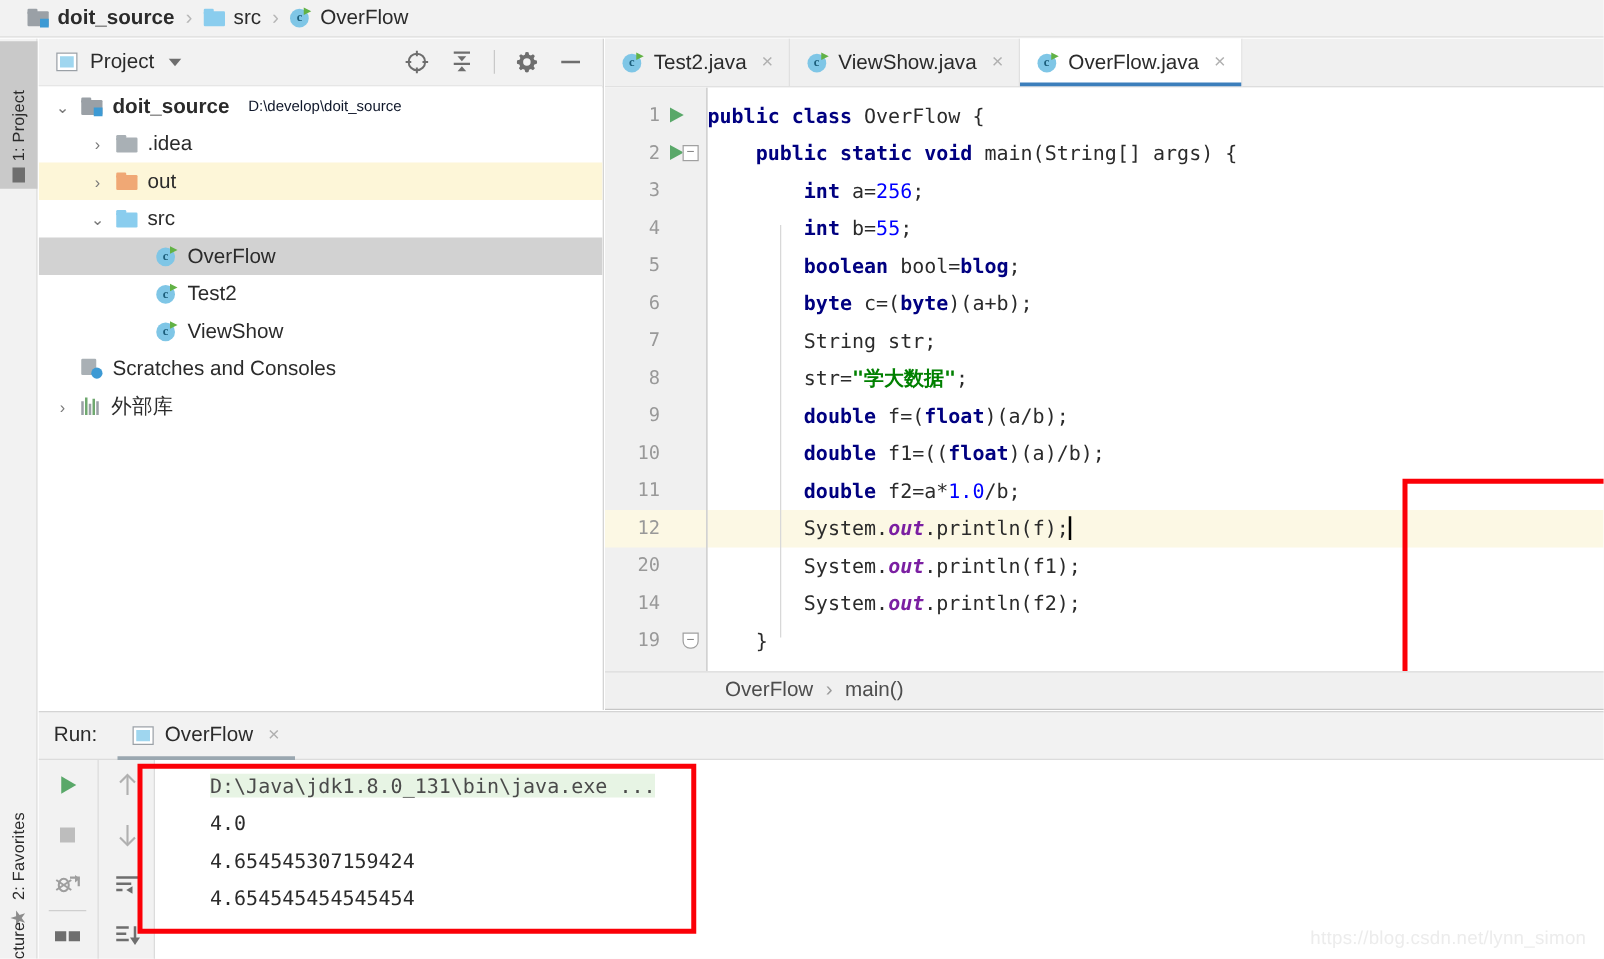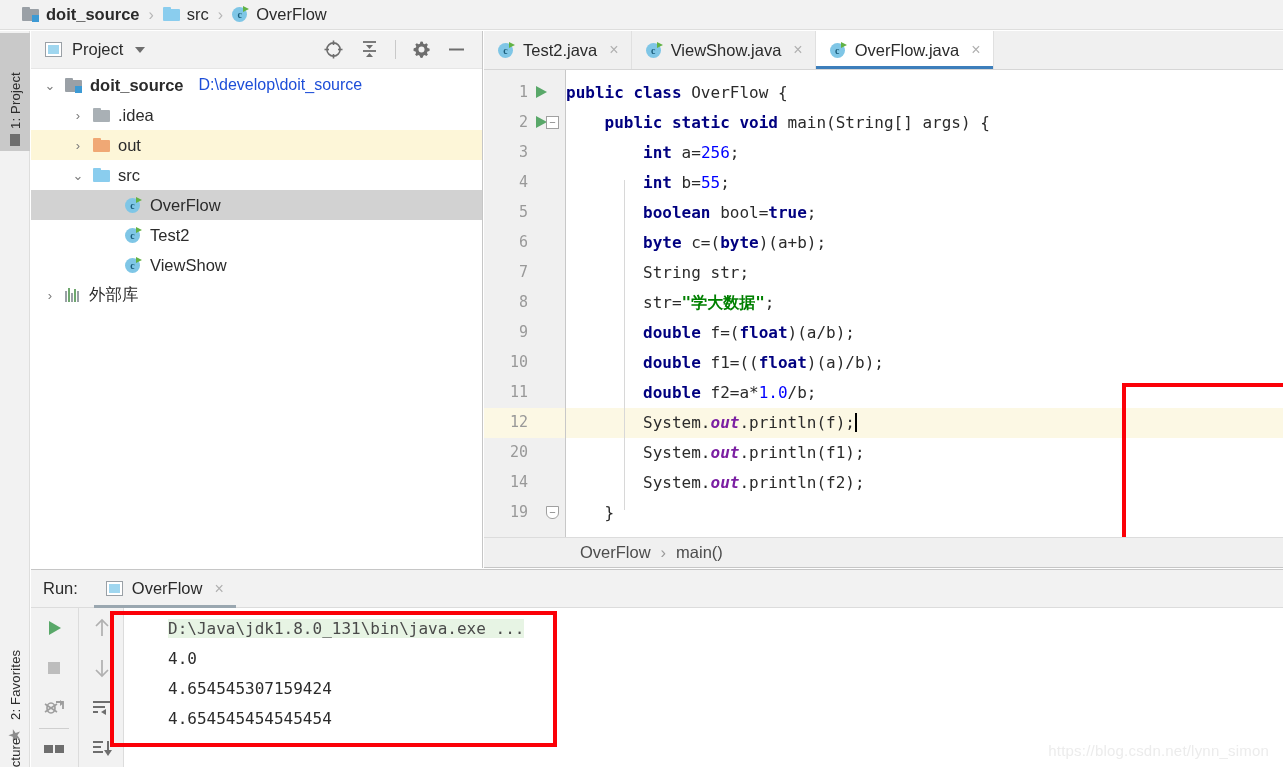--- a/index.html
+++ b/index.html
@@ -97,21 +97,21 @@
 
   #tree { position:absolute; top:39px; left:0; right:0; bottom:0; overflow:hidden; background:#fff; }
   .trow {
     height:30px; display:flex; align-items:center; gap:8px;
     font-size:16.5px; color:#2b2b2b; padding-right:6px; white-space:nowrap;
   }
   .trow.sel { background:#d2d2d2; }
   .trow.hl  { background:#fdf6d8; }
   .trow .arrow { width:14px; flex:0 0 14px; text-align:center; color:#7a7a7a; font-size:13px; }
   .trow .bold { font-weight:bold; }
-  .trow .path { color:#1d4ed8; margin-left:7px; font-size:16px;}
+  .trow .path { color:#0f172a; margin-left:7px; font-size:12px;}
 
   
   #tabbar {
     position:absolute; left:484px; top:31px; width:799px; height:39px;
     background:#f0f0f0; border-bottom:1px solid #d6d6d6;
     display:flex; align-items:stretch;
   }
   .etab {
     display:flex; align-items:center; gap:8px; padding:0 12px 0 14px;
     font-size:16.5px; color:#2b2b2b; position:relative; background:#f0f0f0;
@@ -348,20 +348,28 @@
           </span>
           <span class="">Test2</span>
         </div>
         <div class="trow" style="padding-left: 72px;">
           <span class="arrow"></span>
           <span class="ico-class">
             <span class="circ">c</span>
             <span class="arr"></span>
           </span>
           <span class="">ViewShow</span>
+        </div>
+        <div class="trow" style="padding-left: 12px;">
+          <span class="arrow"></span>
+          <span class="ico-scratch">
+            <i class="pg"></i>
+            <i class="cl"></i>
+          </span>
+          <span class="">Scratches and Consoles</span>
         </div>
         <div class="trow" style="padding-left: 12px;">
           <span class="arrow">›</span>
           <span class="ico-lib">
             <i style="height:11px"></i>
             <i style="height:14px;background:#6fa86f"></i>
             <i style="height:9px"></i>
             <i style="height:13px;background:#6fa86f"></i>
             <i style="height:11px"></i>
           </span>
@@ -421,21 +429,21 @@
         <div class="fold" style="top: 46px;">−</div>
         <div class="fold tip" style="top: 436px;">−</div>
       </div>
     <div id="gutter-line"></div>
     <div id="indentguide"></div>
     <div id="code-surface">
         <div class="codeline" style="top: 8px;"><span class="kw">public class</span> OverFlow {</div>
         <div class="codeline" style="top: 38px;">    <span class="kw">public static void</span> main(String[] args) {</div>
         <div class="codeline" style="top: 68px;">        <span class="kw">int</span> a=<span class="num">256</span>;</div>
         <div class="codeline" style="top: 98px;">        <span class="kw">int</span> b=<span class="num">55</span>;</div>
-        <div class="codeline" style="top: 128px;">        <span class="kw">boolean</span> bool=<span class="kw">true</span>;</div>
+        <div class="codeline" style="top: 128px;">        <span class="kw">boolean</span> bool=<span class="kw">blog</span>;</div>
         <div class="codeline" style="top: 158px;">        <span class="kw">byte</span> c=(<span class="kw">byte</span>)(a+b);</div>
         <div class="codeline" style="top: 188px;">        String str;</div>
         <div class="codeline" style="top: 218px;">        str=<span class="str">"学大数据"</span>;</div>
         <div class="codeline" style="top: 248px;">        <span class="kw">double</span> f=(<span class="kw">float</span>)(a/b);</div>
         <div class="codeline" style="top: 278px;">        <span class="kw">double</span> f1=((<span class="kw">float</span>)(a)/b);</div>
         <div class="codeline" style="top: 308px;">        <span class="kw">double</span> f2=a*<span class="num">1.0</span>/b;</div>
         <div class="codeline" style="top: 338px;">        System.<span class="stat">out</span>.println(f);<span class="caret-bar"></span></div>
         <div class="codeline" style="top: 368px;">        System.<span class="stat">out</span>.println(f1);</div>
         <div class="codeline" style="top: 398px;">        System.<span class="stat">out</span>.println(f2);</div>
         <div class="codeline" style="top: 428px;">    }</div>

